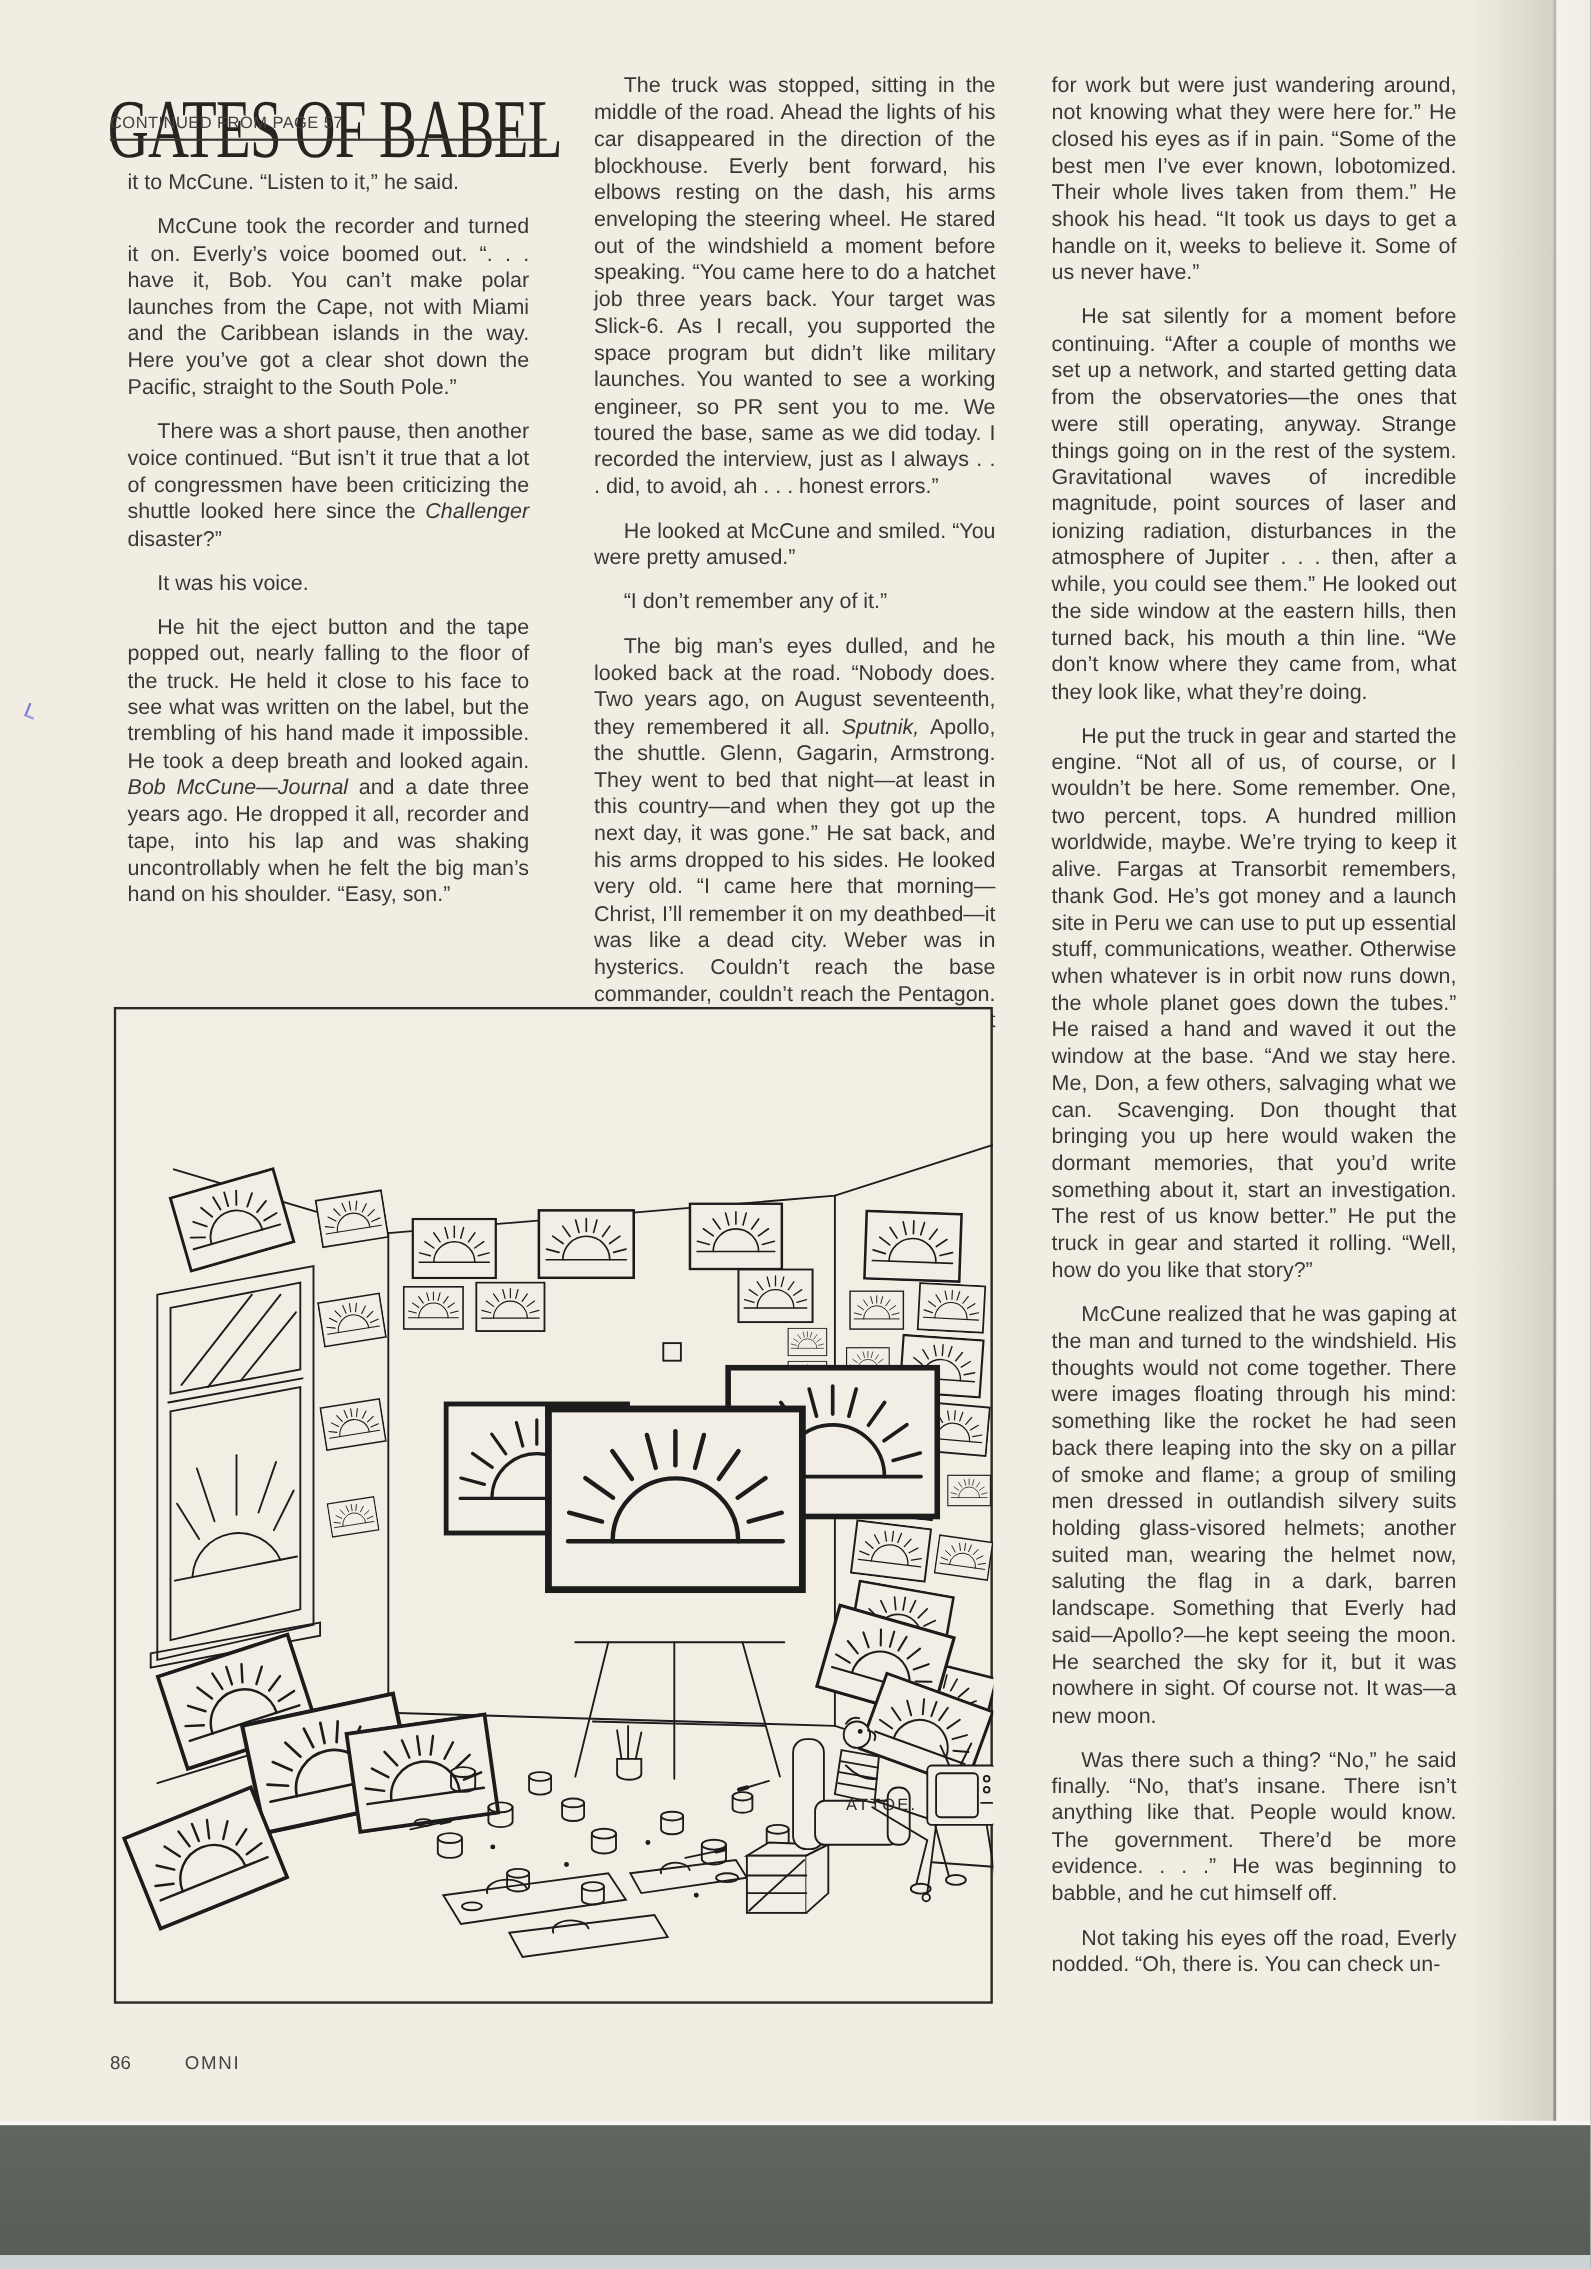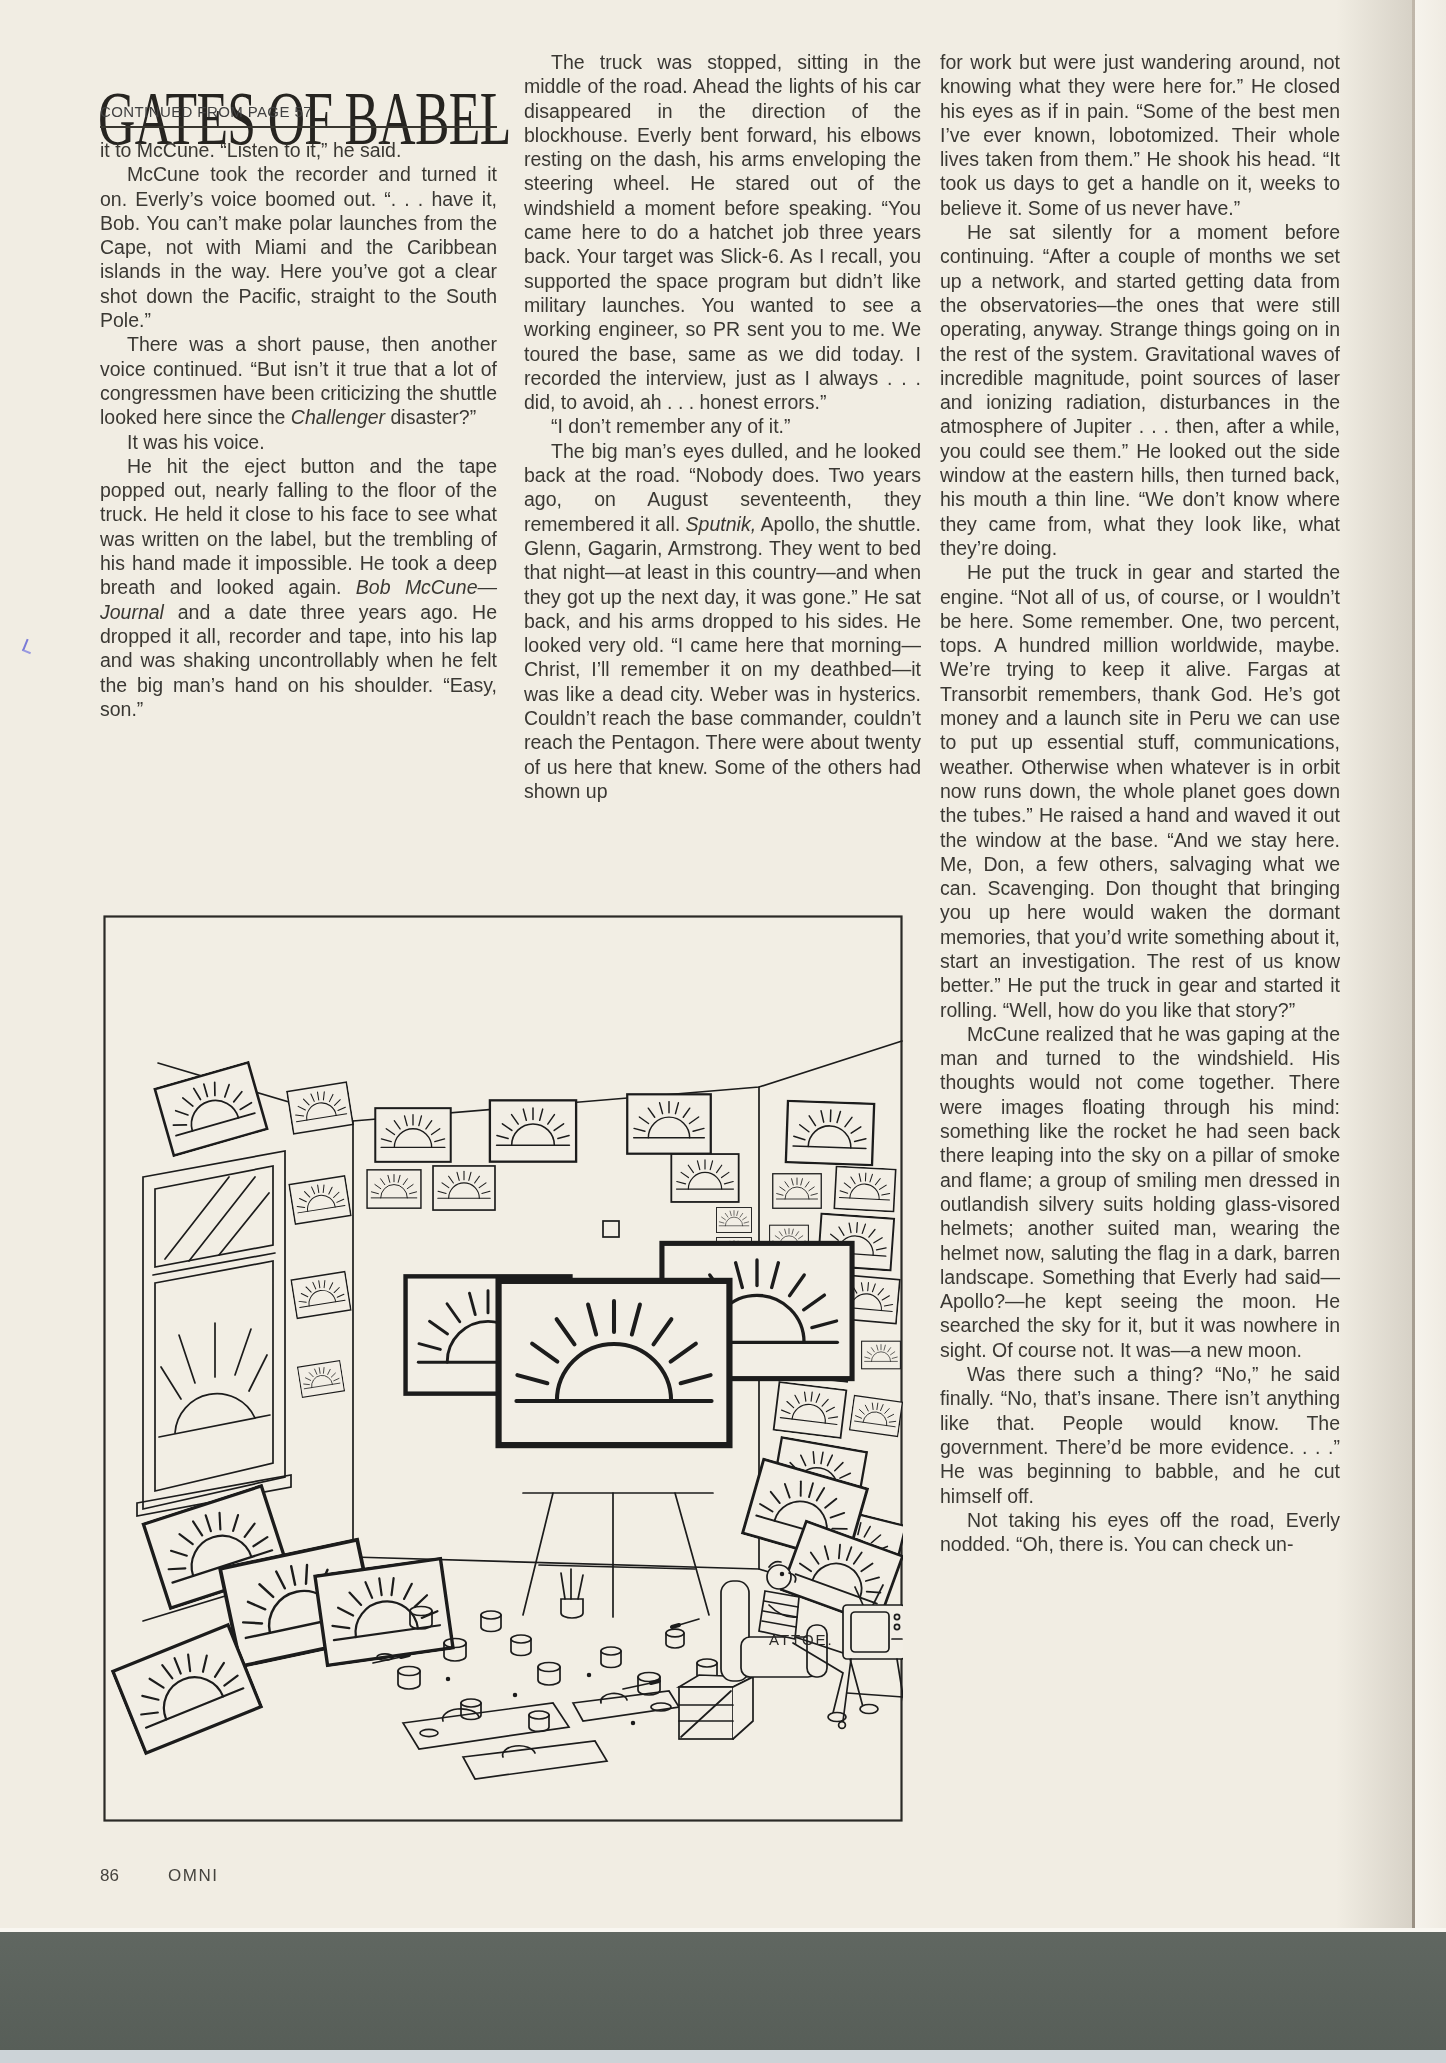--- a/index.html
+++ b/index.html
@@ -27,21 +27,21 @@
   }
   
   .col {
     position:absolute; width:398px;
     font-size:19.5px; line-height:24.3px;
     text-align:justify; color:#3a3833;
   }
   .col-1 { left:100px; top:138px;  width:397px; }
   .col-2 { left:524px; top:50px;   width:397px; }
   .col-3 { left:940px; top:50px;   width:400px; }
-  .para { margin:0; }
+  .para { margin:16px; }
   .para.indent { text-indent:27px; }
   .ital { font-style:italic; }
   
   .cartoon-box {
     position:absolute; left:103px; top:915px; width:800px; height:907px;
   }
   .cartoon-box svg { display:block; }
   
   .folio      { position:absolute; top:1866px; font-size:17px; color:#45433e; }
   .folio-num  { left:100px; }
@@ -88,20 +88,21 @@
 
   <div class="col col-1">
       <p class="para"><span>it to McCune. “Listen to it,” he said.</span></p>
       <p class="para indent"><span>McCune took the recorder and turned it on. Everly’s voice boomed out. “. . . have it, Bob. You can’t make polar launches from the Cape, not with Miami and the Caribbean islands in the way. Here you’ve got a clear shot down the Pacific, straight to the South Pole.”</span></p>
       <p class="para indent"><span>There was a short pause, then another voice continued. “But isn’t it true that a lot of congressmen have been criticizing the shuttle looked here since the </span><span class="ital">Challenger</span><span> disaster?”</span></p>
       <p class="para indent"><span>It was his voice.</span></p>
       <p class="para indent"><span>He hit the eject button and the tape popped out, nearly falling to the floor of the truck. He held it close to his face to see what was written on the label, but the trembling of his hand made it impossible. He took a deep breath and looked again. </span><span class="ital">Bob McCune—Journal</span><span> and a date three years ago. He dropped it all, recorder and tape, into his lap and was shaking uncontrollably when he felt the big man’s hand on his shoulder. “Easy, son.”</span></p>
     </div>
   <div class="col col-2">
       <p class="para indent"><span>The truck was stopped, sitting in the middle of the road. Ahead the lights of his car disappeared in the direction of the blockhouse. Everly bent forward, his elbows resting on the dash, his arms enveloping the steering wheel. He stared out of the windshield a moment before speaking. “You came here to do a hatchet job three years back. Your target was Slick-6. As I recall, you supported the space program but didn’t like military launches. You wanted to see a working engineer, so PR sent you to me. We toured the base, same as we did today. I recorded the interview, just as I always . . . did, to avoid, ah . . . honest errors.”</span></p>
+      <p class="para indent"><span>He looked at McCune and smiled. “You were pretty amused.”</span></p>
       <p class="para indent"><span>“I don’t remember any of it.”</span></p>
       <p class="para indent"><span>The big man’s eyes dulled, and he looked back at the road. “Nobody does. Two years ago, on August seventeenth, they remembered it all. </span><span class="ital">Sputnik,</span><span> Apollo, the shuttle. Glenn, Gagarin, Armstrong. They went to bed that night—at least in this country—and when they got up the next day, it was gone.” He sat back, and his arms dropped to his sides. He looked very old. “I came here that morning—Christ, I’ll remember it on my deathbed—it was like a dead city. Weber was in hysterics. Couldn’t reach the base commander, couldn’t reach the Pentagon. There were about twenty of us here that knew. Some of the others had shown up</span></p>
     </div>
   <div class="col col-3">
       <p class="para"><span>for work but were just wandering around, not knowing what they were here for.” He closed his eyes as if in pain. “Some of the best men I’ve ever known, lobotomized. Their whole lives taken from them.” He shook his head. “It took us days to get a handle on it, weeks to believe it. Some of us never have.”</span></p>
       <p class="para indent"><span>He sat silently for a moment before continuing. “After a couple of months we set up a network, and started getting data from the observatories—the ones that were still operating, anyway. Strange things going on in the rest of the system. Gravitational waves of incredible magnitude, point sources of laser and ionizing radiation, disturbances in the atmosphere of Jupiter . . . then, after a while, you could see them.” He looked out the side window at the eastern hills, then turned back, his mouth a thin line. “We don’t know where they came from, what they look like, what they’re doing.</span></p>
       <p class="para indent"><span>He put the truck in gear and started the engine. “Not all of us, of course, or I wouldn’t be here. Some remember. One, two percent, tops. A hundred million worldwide, maybe. We’re trying to keep it alive. Fargas at Transorbit remembers, thank God. He’s got money and a launch site in Peru we can use to put up essential stuff, communications, weather. Otherwise when whatever is in orbit now runs down, the whole planet goes down the tubes.” He raised a hand and waved it out the window at the base. “And we stay here. Me, Don, a few others, salvaging what we can. Scavenging. Don thought that bringing you up here would waken the dormant memories, that you’d write something about it, start an investigation. The rest of us know better.” He put the truck in gear and started it rolling. “Well, how do you like that story?”</span></p>
       <p class="para indent"><span>McCune realized that he was gaping at the man and turned to the windshield. His thoughts would not come together. There were images floating through his mind: something like the rocket he had seen back there leaping into the sky on a pillar of smoke and flame; a group of smiling men dressed in outlandish silvery suits holding glass-visored helmets; another suited man, wearing the helmet now, saluting the flag in a dark, barren landscape. Something that Everly had said—Apollo?—he kept seeing the moon. He searched the sky for it, but it was nowhere in sight. Of course not. It was—a new moon.</span></p>
       <p class="para indent"><span>Was there such a thing? “No,” he said finally. “No, that’s insane. There isn’t anything like that. People would know. The government. There’d be more evidence. . . .” He was beginning to babble, and he cut himself off.</span></p>
       <p class="para indent"><span>Not taking his eyes off the road, Everly nodded. “Oh, there is. You can check un-</span></p>

